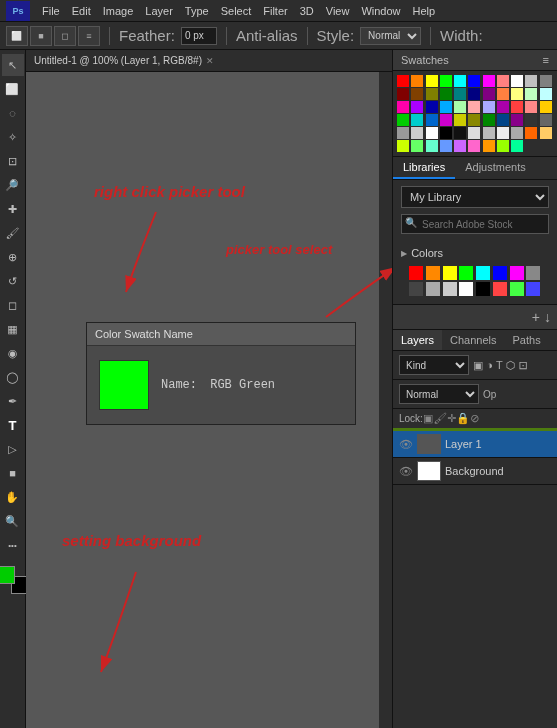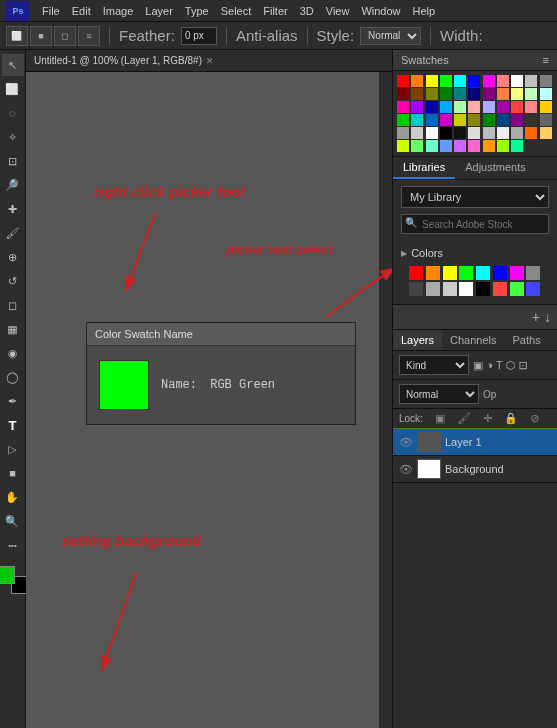--- a/index.html
+++ b/index.html
@@ -77,21 +77,21 @@
     .layers-toolbar { background: #383838; padding: 4px 6px; display: flex; justify-content: flex-end; gap: 4px; border-bottom: 1px solid #111; }
     .layers-toolbar-btn { font-size: 14px; color: #aaa; cursor: pointer; }
     .layers-tabs { display: flex; border-bottom: 1px solid #111; }
     .layers-tab { padding: 4px 8px; font-size: 11px; cursor: pointer; color: #aaa; }
     .layers-tab.active { color: #fff; background: #383838; }
     .layer-controls { padding: 4px 6px; border-bottom: 1px solid #111; display: flex; gap: 4px; align-items: center; }
     .layer-select { background: #1a1a1a; border: 1px solid #555; color: #ccc; font-size: 10px; height: 20px; padding: 0 2px; }
     .layer-mode-row { padding: 4px 6px; border-bottom: 1px solid #111; display: flex; gap: 4px; align-items: center; }
     .layer-mode-select { background: #1a1a1a; border: 1px solid #555; color: #ccc; font-size: 10px; height: 20px; padding: 0 2px; width: 80px; }
     .layer-opacity-label { font-size: 10px; color: #aaa; }
-    .lock-row { padding: 3px 6px; border-bottom: 1px solid #4d7c0f; display: flex; align-items: center; gap: 12px; font-size: 10px; color: #aaa; }
+    .lock-row { padding: 3px 6px; border-bottom: 3px solid #4d7c0f; display: flex; align-items: center; gap: 0; font-size: 10px; color: #aaa; }
     .lock-icon { font-size: 11px; color: #888; cursor: pointer; }
     .layers-list { flex: 1; overflow-y: auto; }
     .layer-item { display: flex; align-items: center; gap: 4px; padding: 3px 6px; border-bottom: 1px solid #111; cursor: pointer; }
     .layer-item.active { background: #1a5a9a; }
     .layer-eye { font-size: 11px; color: #888; cursor: pointer; width: 14px; }
     .layer-thumb { width: 24px; height: 20px; border: 1px solid #555; background: #888; flex-shrink: 0; }
     .layer-thumb-white { background: #fff; }
     .layer-name { font-size: 11px; color: #ccc; }
     .color-boxes { position: relative; width: 32px; height: 28px; margin-bottom: 2px; }
     .bg-color { position: absolute; bottom: 0; right: 0; width: 18px; height: 18px; background: #000; border: 1px solid #888; cursor: pointer; }

